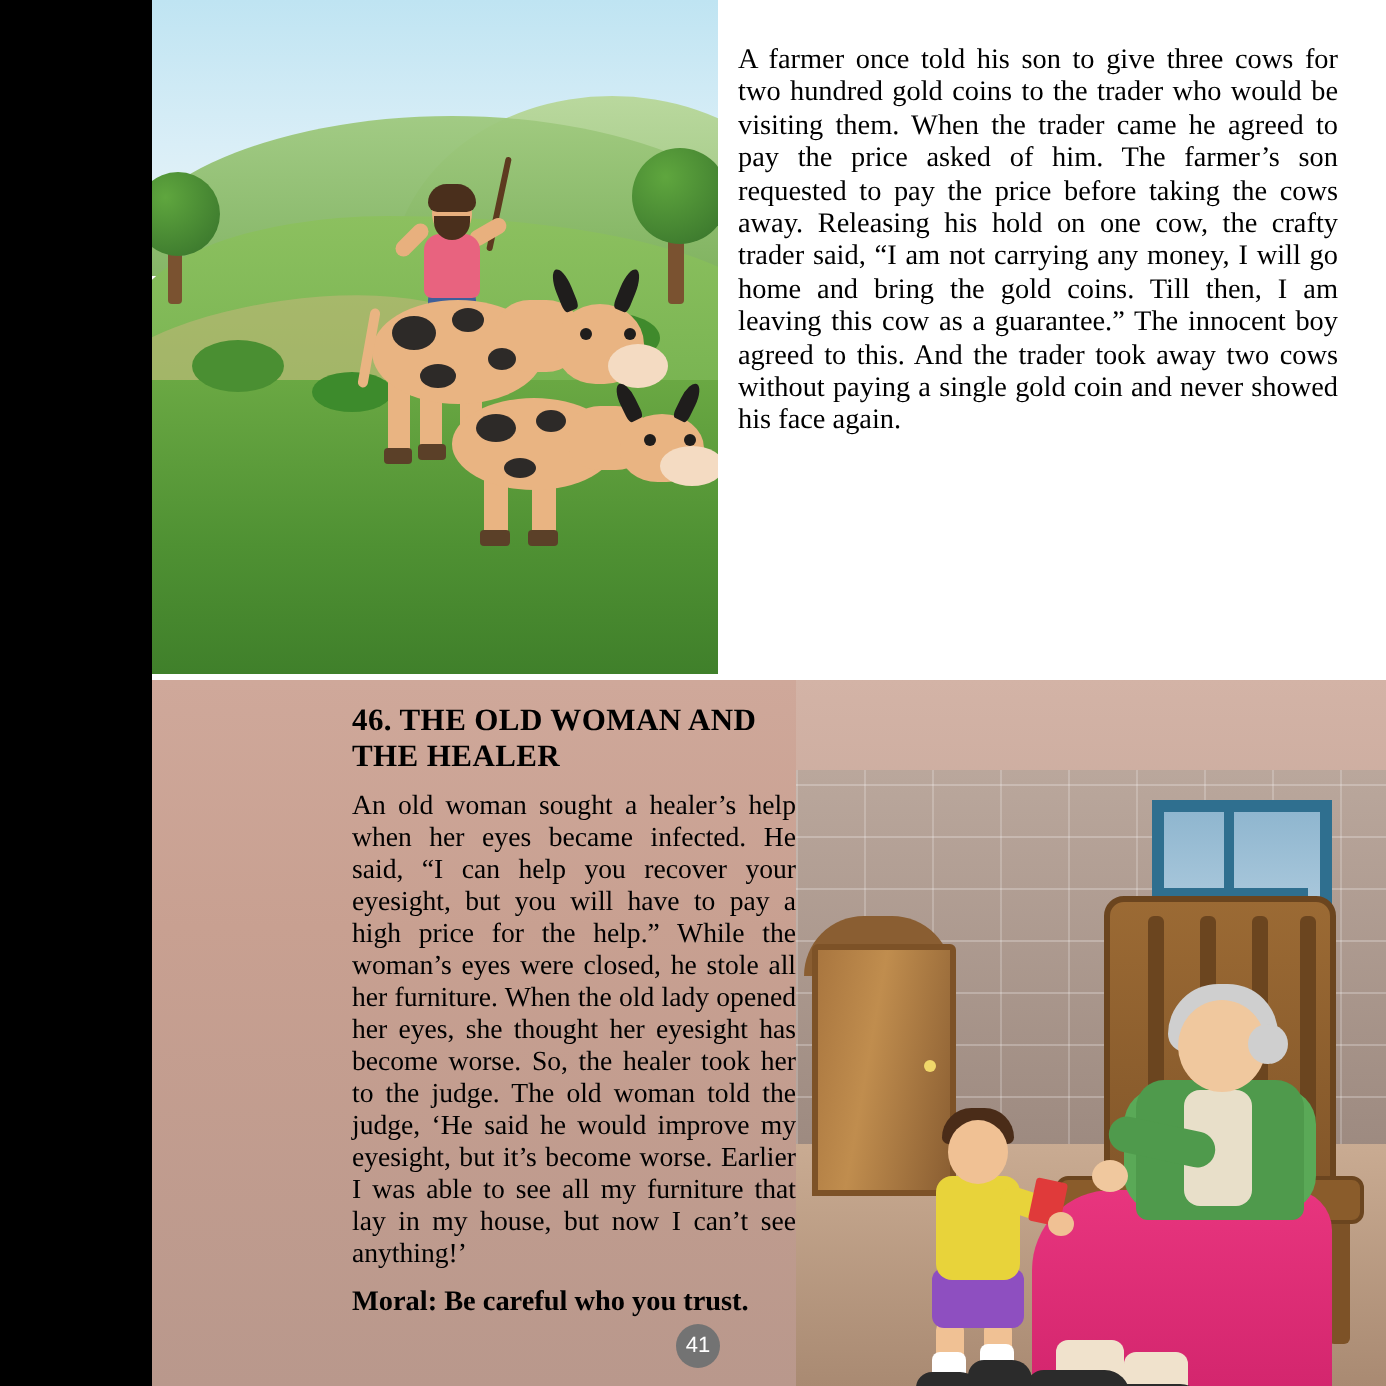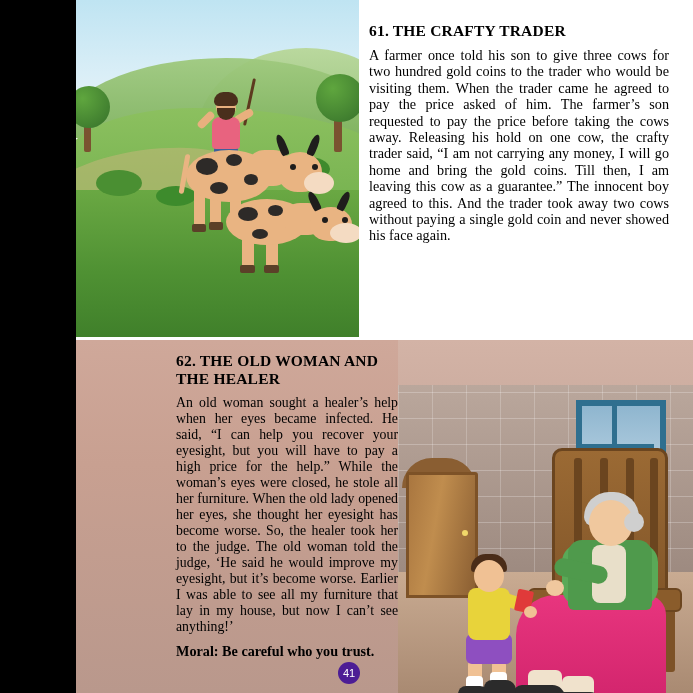--- a/index.html
+++ b/index.html
@@ -237,21 +237,21 @@
   .boy-sockB { position: absolute; left: 414px; top: 332px; width: 17px; height: 14px; background: #fff; border-radius: 4px; }
   .boy-shoeA { position: absolute; left: 382px; top: 346px; width: 32px; height: 14px; background: #2b2b2b; border-radius: 8px 10px 4px 4px; }
   .boy-shoeB { position: absolute; left: 408px; top: 340px; width: 32px; height: 14px; background: #2b2b2b; border-radius: 8px 10px 4px 4px; }
 
   .page-number {
     position: absolute;
     left: 262px;
     top: 662px;
     width: 22px;
     height: 22px;
-    background: #4c1d95;
+    background: #737373;
     border-radius: 50%;
     color: #fff;
     font-size: 11px;
     font-family: "Liberation Sans", sans-serif;
     display: flex;
     align-items: center;
     justify-content: center;
   }
 </style>
 </head>
@@ -322,21 +322,20 @@
       <div class="cow-head" style="left:84px; top:22px; width:42px; height:34px;"></div>
       <div class="cow-snout" style="left:104px; top:38px; width:32px; height:20px;"></div>
       <div class="cow-horn" style="left:84px; top:6px; width:8px; height:20px; transform:rotate(-26deg);"></div>
       <div class="cow-horn" style="left:114px; top:6px; width:8px; height:20px; transform:rotate(26deg);"></div>
       <div class="cow-eye" style="left:96px; top:32px; width:6px; height:6px;"></div>
       <div class="cow-eye" style="left:116px; top:32px; width:6px; height:6px;"></div>
     </div>
   </div>
 
   <div class="story61">
-    <h2 class="story-title">61. THE CRAFTY TRADER</h2>
     <p class="story-body">A farmer once told his son to give three cows for two hundred gold coins to the trader who would be visiting them. When the trader came he agreed to pay the price asked of him. The farmer’s son requested to pay the price before taking the cows away. Releasing his hold on one cow, the crafty trader said, “I am not carrying any money, I will go home and bring the gold coins. Till then, I am leaving this cow as a guarantee.” The innocent boy agreed to this. And the trader took away two cows without paying a single gold coin and never showed his face again.</p>
   </div>
 
   <div class="bottom-illustration">
     <div class="room-back"></div>
     <div class="room-wall-right"></div>
     <div class="stone-wall"></div>
     <div class="floor"></div>
 
     <div class="window"></div>
@@ -379,19 +378,19 @@
     <div class="boy-shorts"></div>
     <div class="boy-body"></div>
     <div class="boy-arm"></div>
     <div class="boy-book"></div>
     <div class="boy-hand"></div>
     <div class="boy-hair"></div>
     <div class="boy-head"></div>
   </div>
 
   <div class="story62">
-    <h2 class="story-title">62. THE OLD WOMAN AND THE HEALER</h2>
+    <h2 class="story-title">46. THE OLD WOMAN AND THE HEALER</h2>
     <p class="story-body">An old woman sought a healer’s help when her eyes became infected. He said, “I can help you recover your eyesight, but you will have to pay a high price for the help.” While the woman’s eyes were closed, he stole all her furniture. When the old lady opened her eyes, she thought her eyesight has become worse. So, the healer took her to the judge. The old woman told the judge, ‘He said he would improve my eyesight, but it’s become worse. Earlier I was able to see all my furniture that lay in my house, but now I can’t see anything!’</p>
     <p class="moral">Moral: Be careful who you trust.</p>
   </div>
 
   <div class="page-number">41</div>
 </div>
 
 </body></html>

